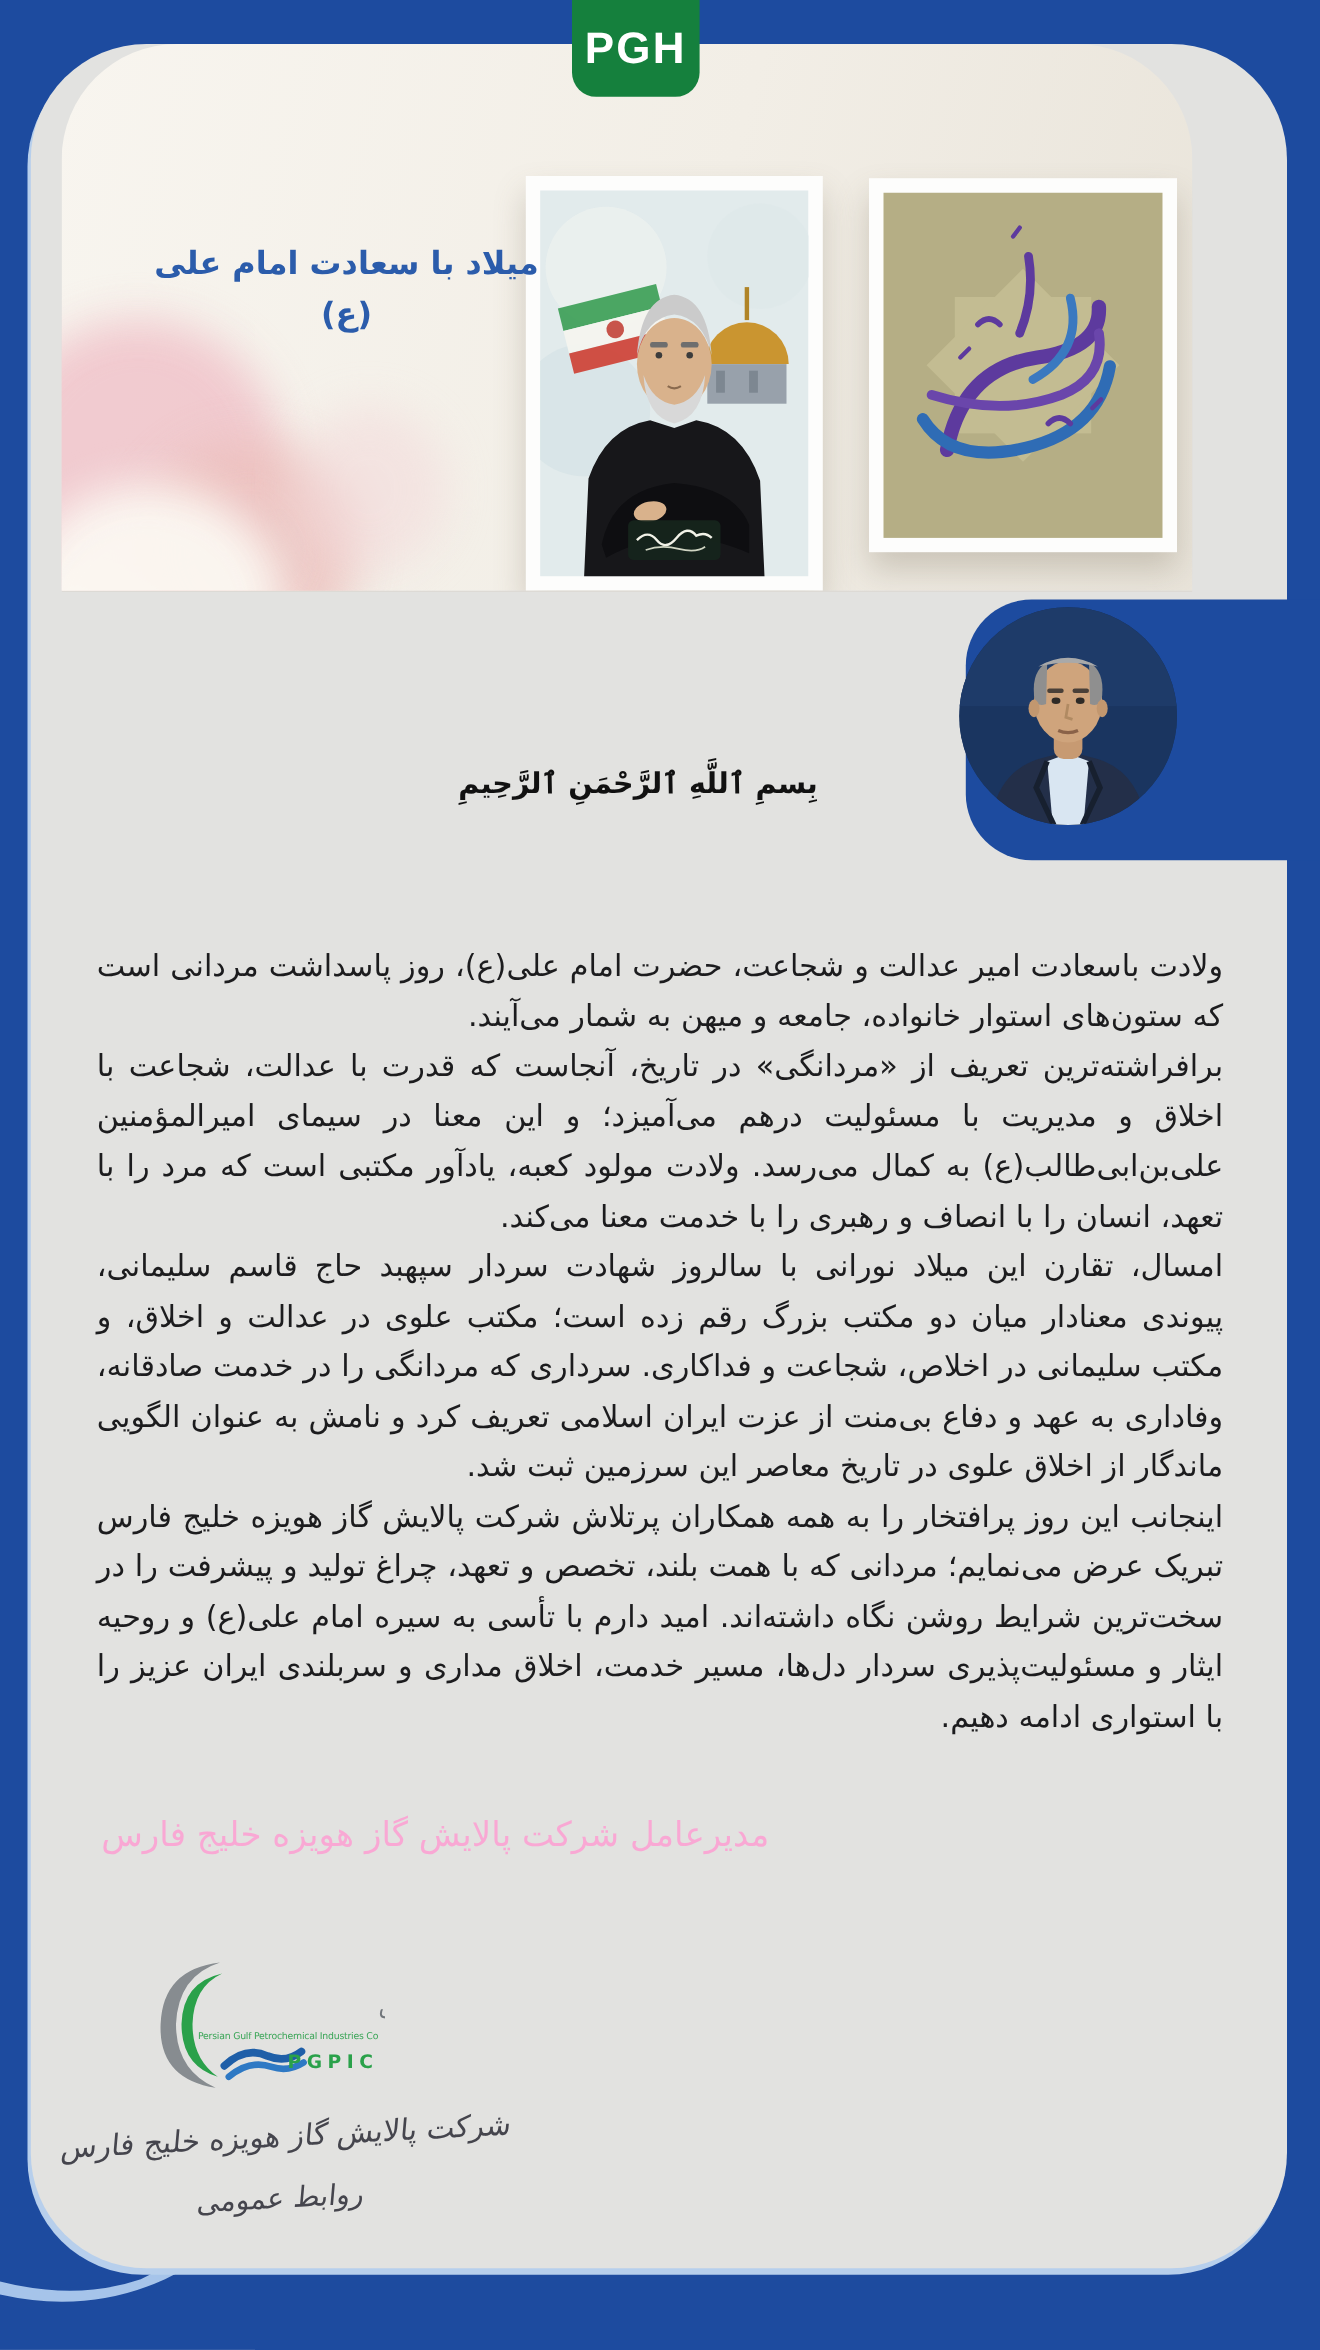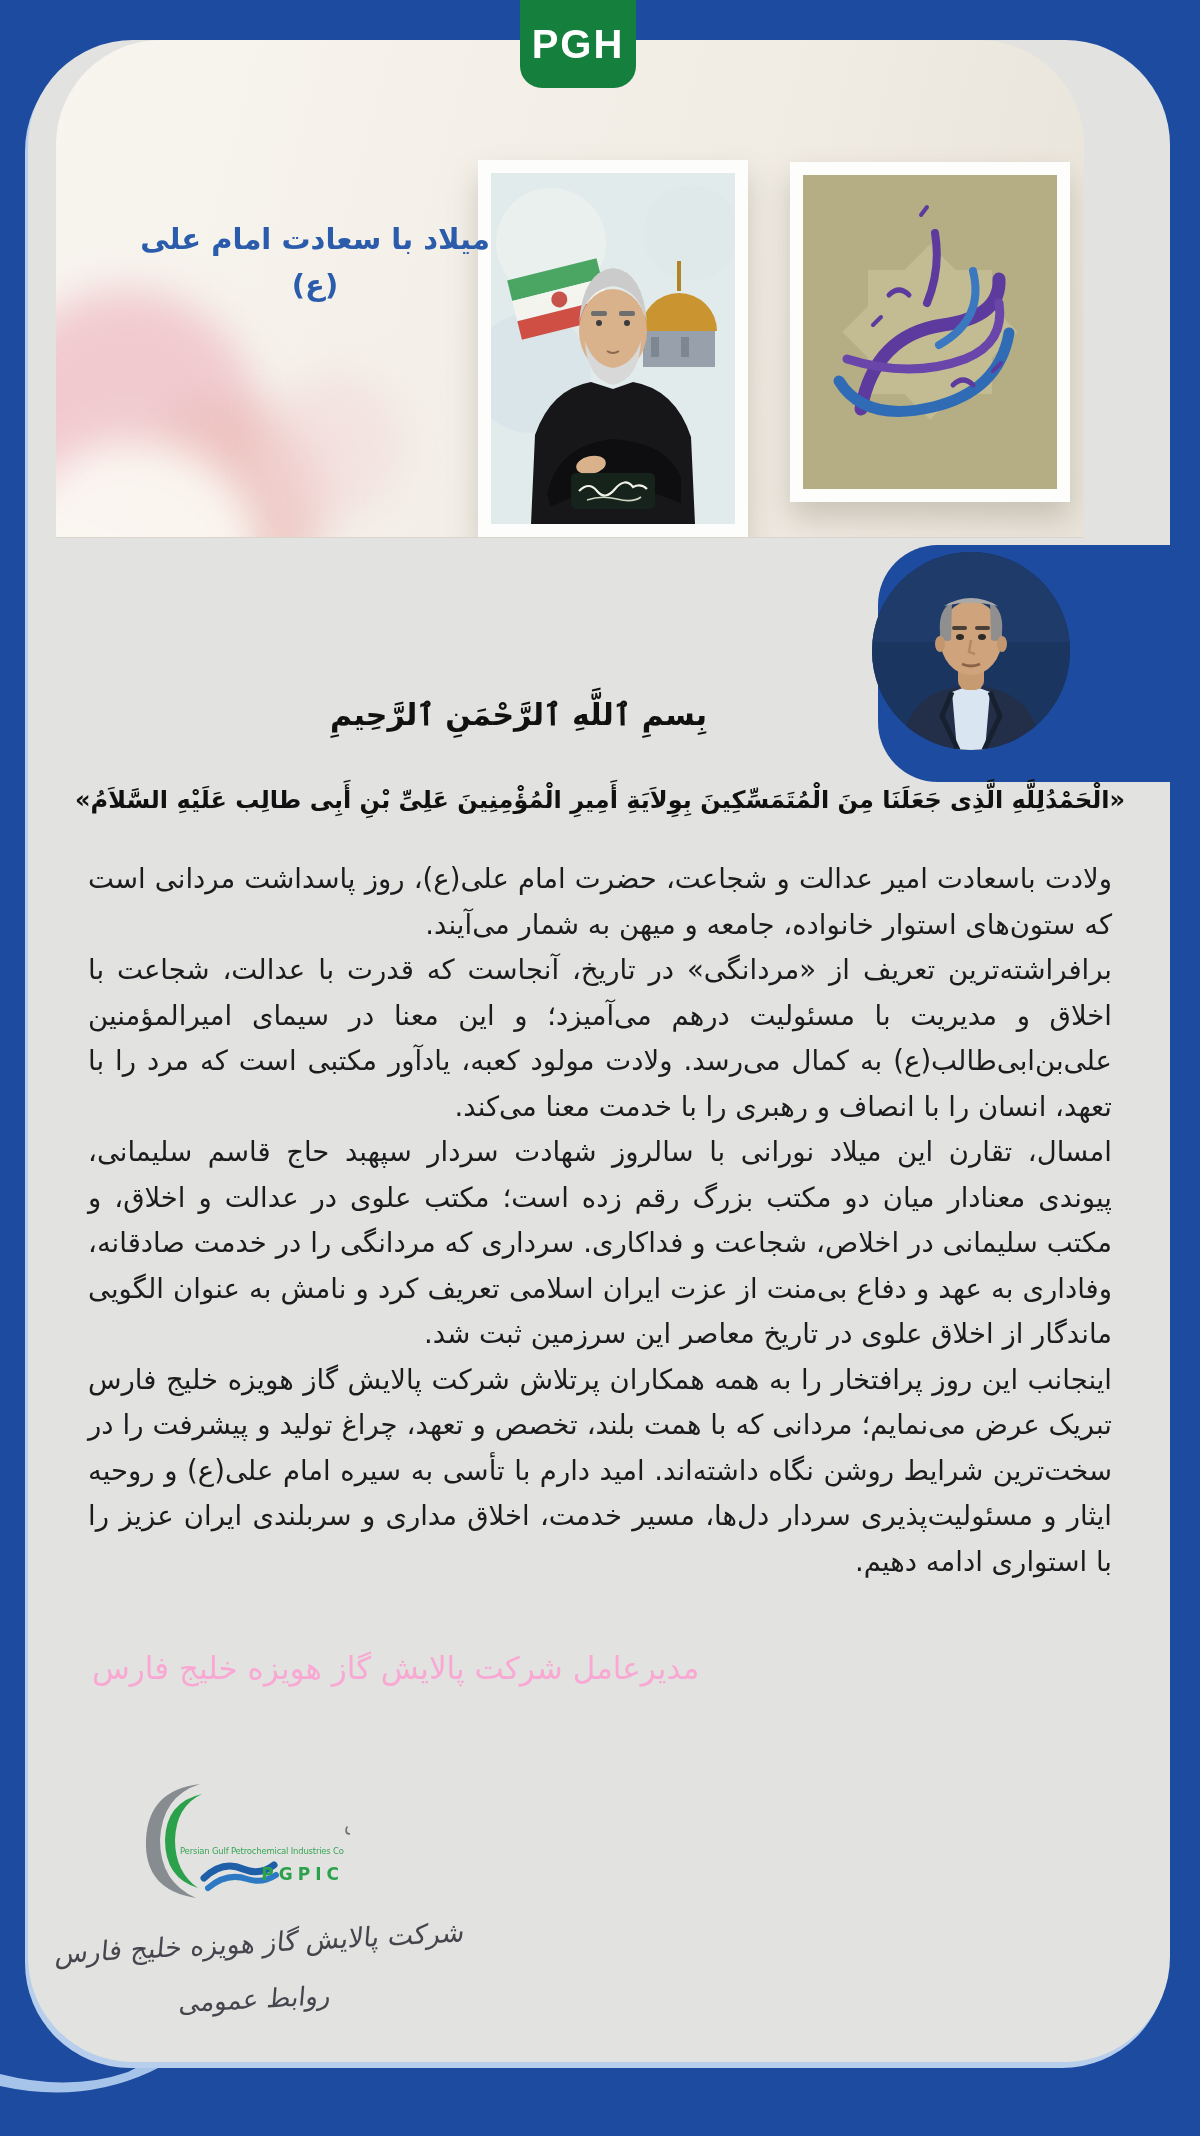--- a/index.html
+++ b/index.html
@@ -27,22 +27,22 @@
   #badge{position:absolute;left:520px;top:0;width:116px;height:88px;background:#15803d;
          border-radius:0 0 22px 22px;color:#fff;font-weight:bold;font-size:40px;
          display:flex;align-items:center;justify-content:center;letter-spacing:2px;
          font-family:"Liberation Sans","DejaVu Sans",sans-serif;}
   
   #avatar-tab{position:absolute;left:878px;top:545px;width:322px;height:237px;
               background:#1d4b9f;border-radius:60px 0 0 60px;}
   #avatar-circle{position:absolute;left:872px;top:552px;width:198px;height:198px;
                  border-radius:50%;overflow:hidden;background:#1a3560;}
   
-  #bismillah{position:absolute;left:330px;top:697px;width:500px;text-align:left;
-             direction:rtl;font-size:30px;font-weight:bold;color:#111;white-space:nowrap;}
+  #bismillah{position:absolute;left:330px;top:697px;width:500px;text-align:center;
+             direction:rtl;font-size:26px;font-weight:bold;color:#111;white-space:nowrap;}
   #hamd{position:absolute;left:60px;top:786px;width:1080px;text-align:center;direction:rtl;
         font-size:24px;font-weight:bold;color:#111;white-space:nowrap;}
   #body-text{position:absolute;left:88px;top:856px;width:1024px;direction:rtl;
              color:#1c1c1e;font-size:27.5px;line-height:45.5px;}
   #body-text p{margin:0;text-align:justify;text-justify:inter-word;}
   #sig-name{position:absolute;left:150px;top:1597px;direction:rtl;font-weight:bold;
             font-size:33px;color:#141416;white-space:nowrap;}
   #sig-title{position:absolute;left:92px;top:1650px;direction:rtl;font-size:31px;
              color:#f9a8d4;white-space:nowrap;}
   
@@ -162,21 +162,20 @@
       <rect x="80" y="74" width="15" height="4" rx="2" fill="#4a4038"></rect>
       <rect x="103" y="74" width="15" height="4" rx="2" fill="#4a4038"></rect>
       <ellipse cx="88" cy="85" rx="4" ry="3" fill="#2e2a26"></ellipse>
       <ellipse cx="110" cy="85" rx="4" ry="3" fill="#2e2a26"></ellipse>
       <path d="M99,88 L97,100 L103,102" fill="none" stroke="#b08a62" stroke-width="2.5"></path>
       <path d="M90,112 Q99,116 108,112" fill="none" stroke="#8a6248" stroke-width="3"></path>
     </svg>
   </div>
 
   <div id="bismillah">بِسمِ ٱللَّهِ ٱلرَّحْمَنِ ٱلرَّحِیمِ</div>
-  <div id="hamd">«الْحَمْدُلِلَّهِ الَّذِی جَعَلَنَا مِنَ الْمُتَمَسِّکِینَ بِوِلاَیَةِ أَمِیرِ الْمُؤْمِنِینَ عَلِیِّ بْنِ أَبِی طالِب عَلَیْهِ السَّلاَمُ»</div>
 
   <div id="body-text">
     <p>ولادت باسعادت امیر عدالت و شجاعت، حضرت امام علی(ع)، روز پاسداشت مردانی است که ستون‌های استوار خانواده، جامعه و میهن به شمار می‌آیند.</p>
     <p>برافراشته‌ترین تعریف از «مردانگی» در تاریخ، آنجاست که قدرت با عدالت، شجاعت با اخلاق و مدیریت با مسئولیت درهم می‌آمیزد؛ و این معنا در سیمای امیرالمؤمنین علی‌بن‌ابی‌طالب(ع) به کمال می‌رسد. ولادت مولود کعبه، یادآور مکتبی است که مرد را با تعهد، انسان را با انصاف و رهبری را با خدمت معنا می‌کند.</p>
     <p>امسال، تقارن این میلاد نورانی با سالروز شهادت سردار سپهبد حاج قاسم سلیمانی، پیوندی معنادار میان دو مکتب بزرگ رقم زده است؛ مکتب علوی در عدالت و اخلاق، و مکتب سلیمانی در اخلاص، شجاعت و فداکاری. سرداری که مردانگی را در خدمت صادقانه، وفاداری به عهد و دفاع بی‌منت از عزت ایران اسلامی تعریف کرد و نامش به عنوان الگویی ماندگار از اخلاق علوی در تاریخ معاصر این سرزمین ثبت شد.</p>
     <p>اینجانب این روز پرافتخار را به همه همکاران پرتلاش شرکت پالایش گاز هویزه خلیج فارس تبریک عرض می‌نمایم؛ مردانی که با همت بلند، تخصص و تعهد، چراغ تولید و پیشرفت را در سخت‌ترین شرایط روشن نگاه داشته‌اند. امید دارم با تأسی به سیره امام علی(ع) و روحیه ایثار و مسئولیت‌پذیری سردار دل‌ها، مسیر خدمت، اخلاق مداری و سربلندی ایران عزیز را با استواری ادامه دهیم.</p>
   </div>
 
   <div id="sig-title">مدیرعامل شرکت پالایش گاز هویزه خلیج فارس</div>
 

